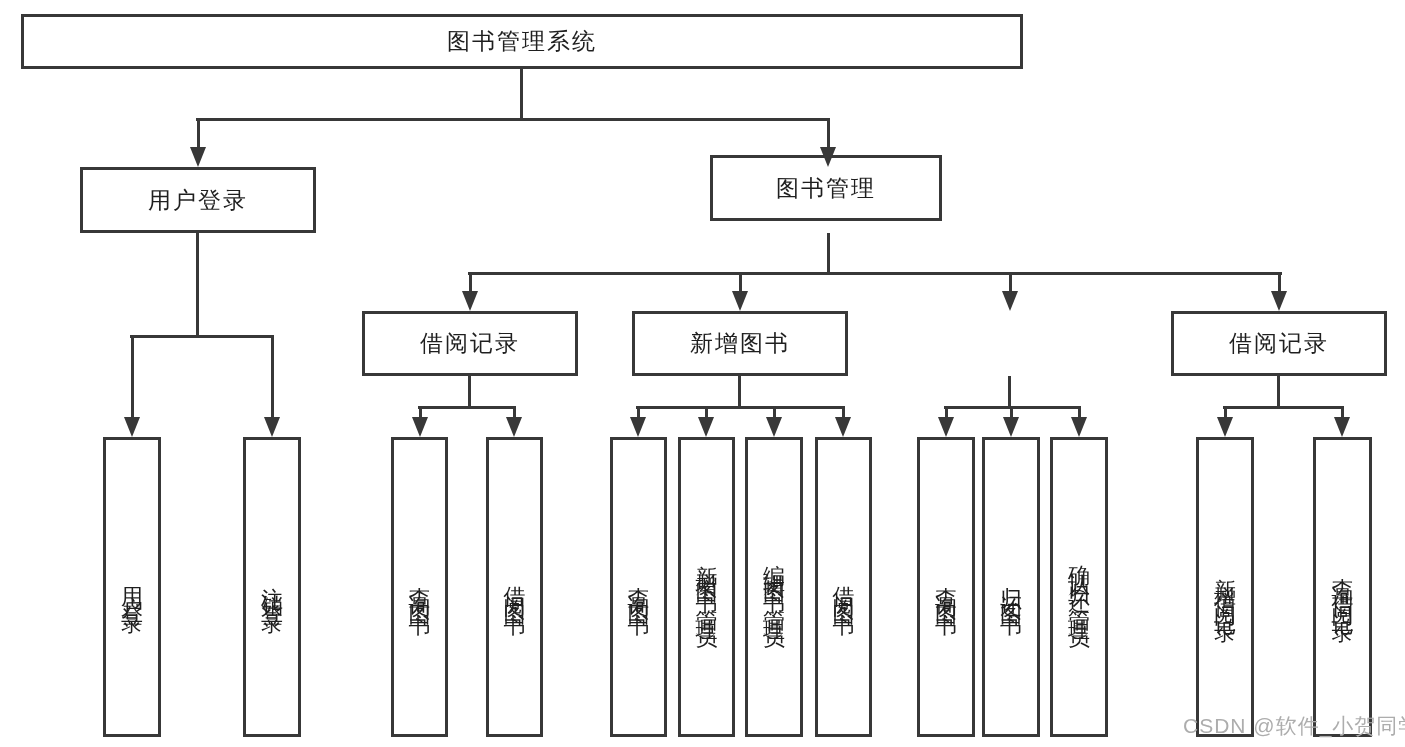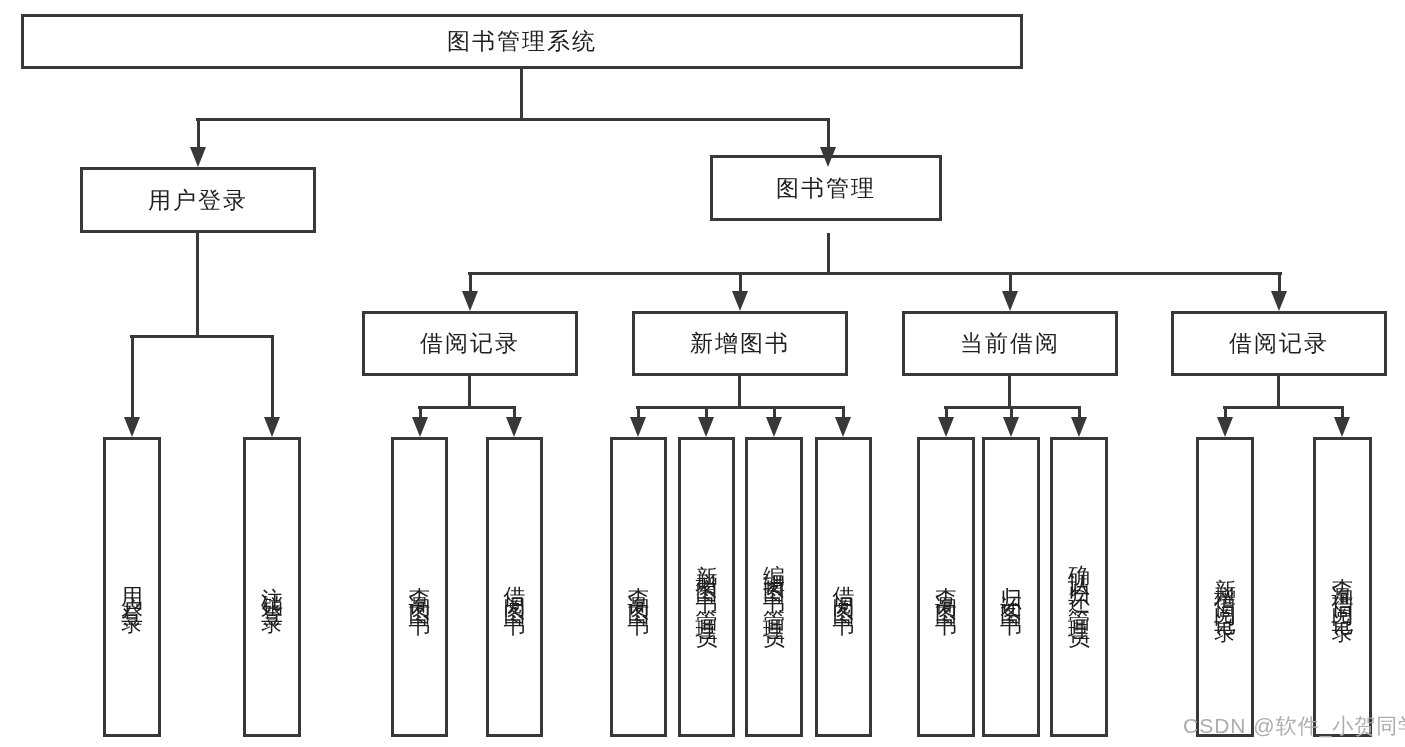--- a/index.html
+++ b/index.html
@@ -49,23 +49,20 @@
   </div>
   <div class="node h" style="left:710px;top:155px;width:232px;height:66px">
     <span>图书管理</span>
   </div>
 
   <div class="node h" style="left:362px;top:311px;width:216px;height:65px">
     <span>借阅记录</span>
   </div>
   <div class="node h" style="left:632px;top:311px;width:216px;height:65px">
     <span>新增图书</span>
-  </div>
-  <div class="node h" style="left:902px;top:311px;width:216px;height:65px">
-    <span>当前借阅</span>
   </div>
   <div class="node h" style="left:1171px;top:311px;width:216px;height:65px">
     <span>借阅记录</span>
   </div>
 
   <div class="node v leaf" style="left:103px;width:58px">
     <span>用户登录</span>
   </div>
   <div class="node v leaf" style="left:243px;width:58px">
     <span>注销登录</span>

